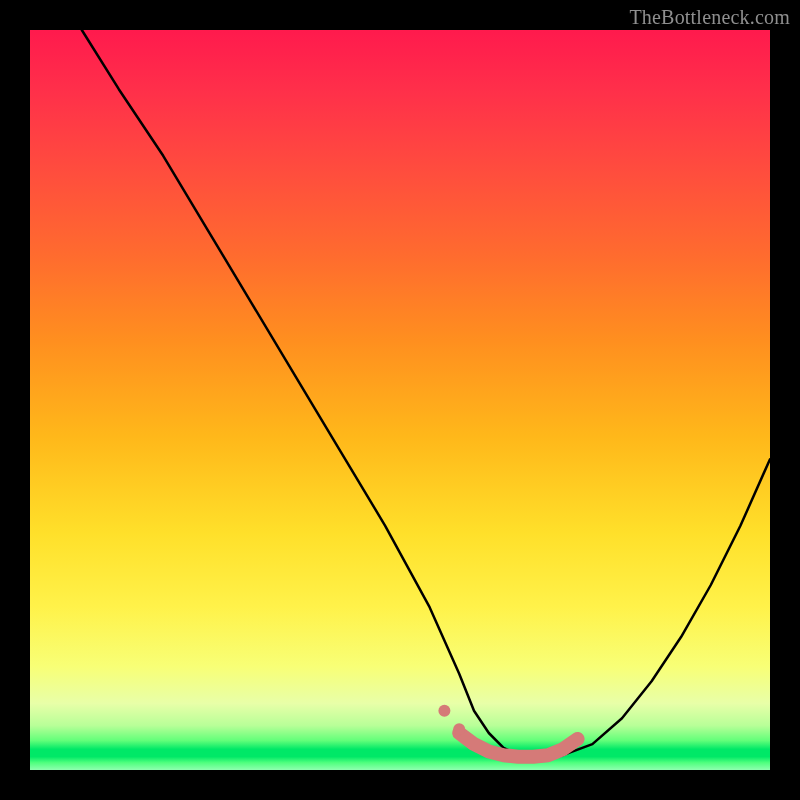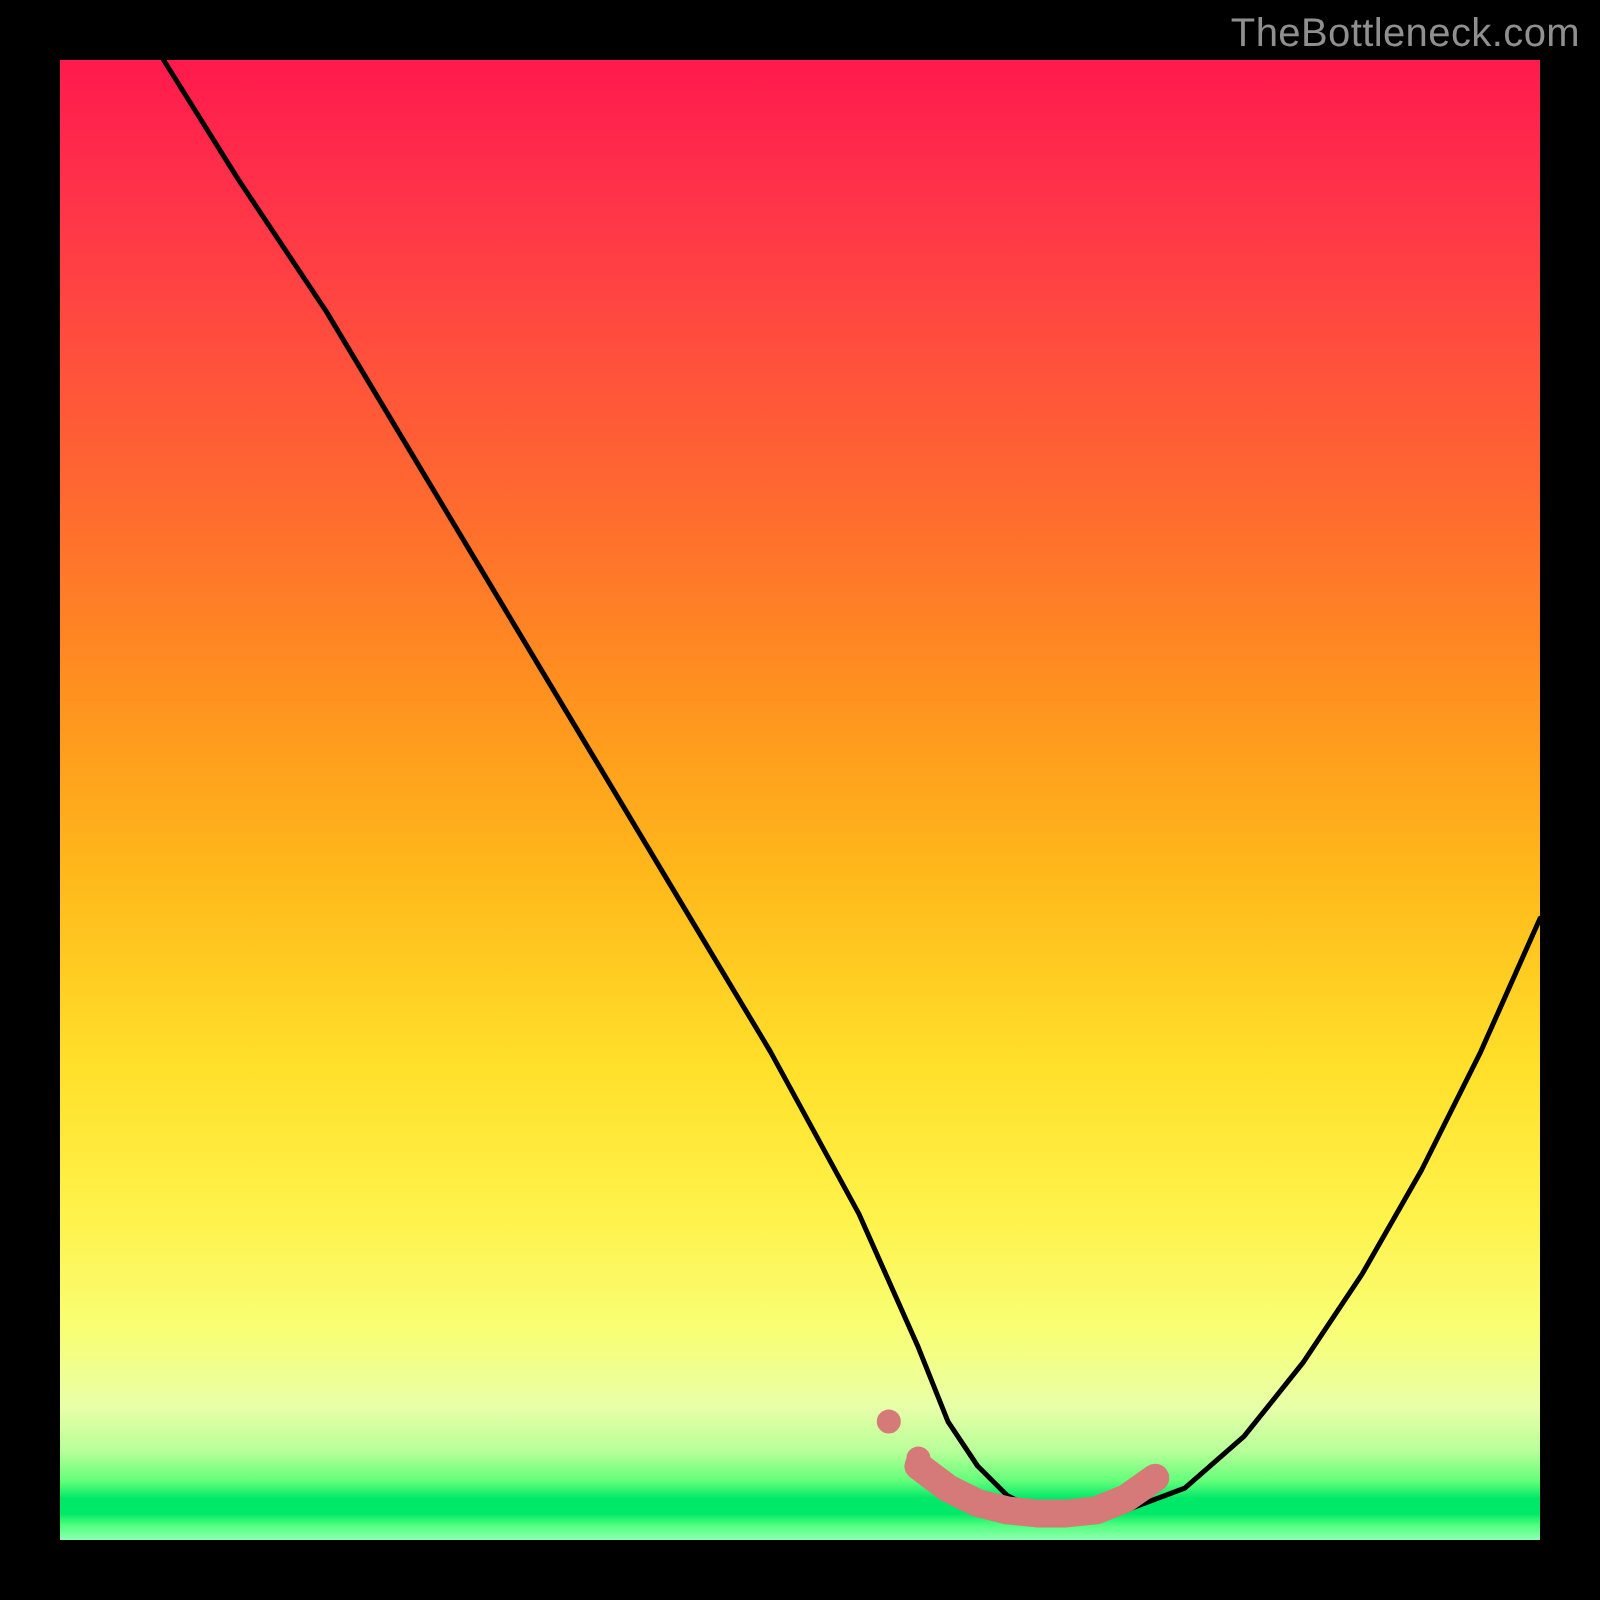--- a/index.html
+++ b/index.html
@@ -11,20 +11,21 @@
     overflow: hidden;
     font-family: Arial, Helvetica, sans-serif;
   }
   .frame {
     position: absolute;
     left: 0;
     top: 0;
     width: 800px;
     height: 800px;
     background: #000;
+    font-family: Liberation Serif, serif;
   }
   .plot-area {
     position: absolute;
     left: 30px;
     top: 30px;
     width: 740px;
     height: 740px;
     
     background: linear-gradient(
       to bottom,

